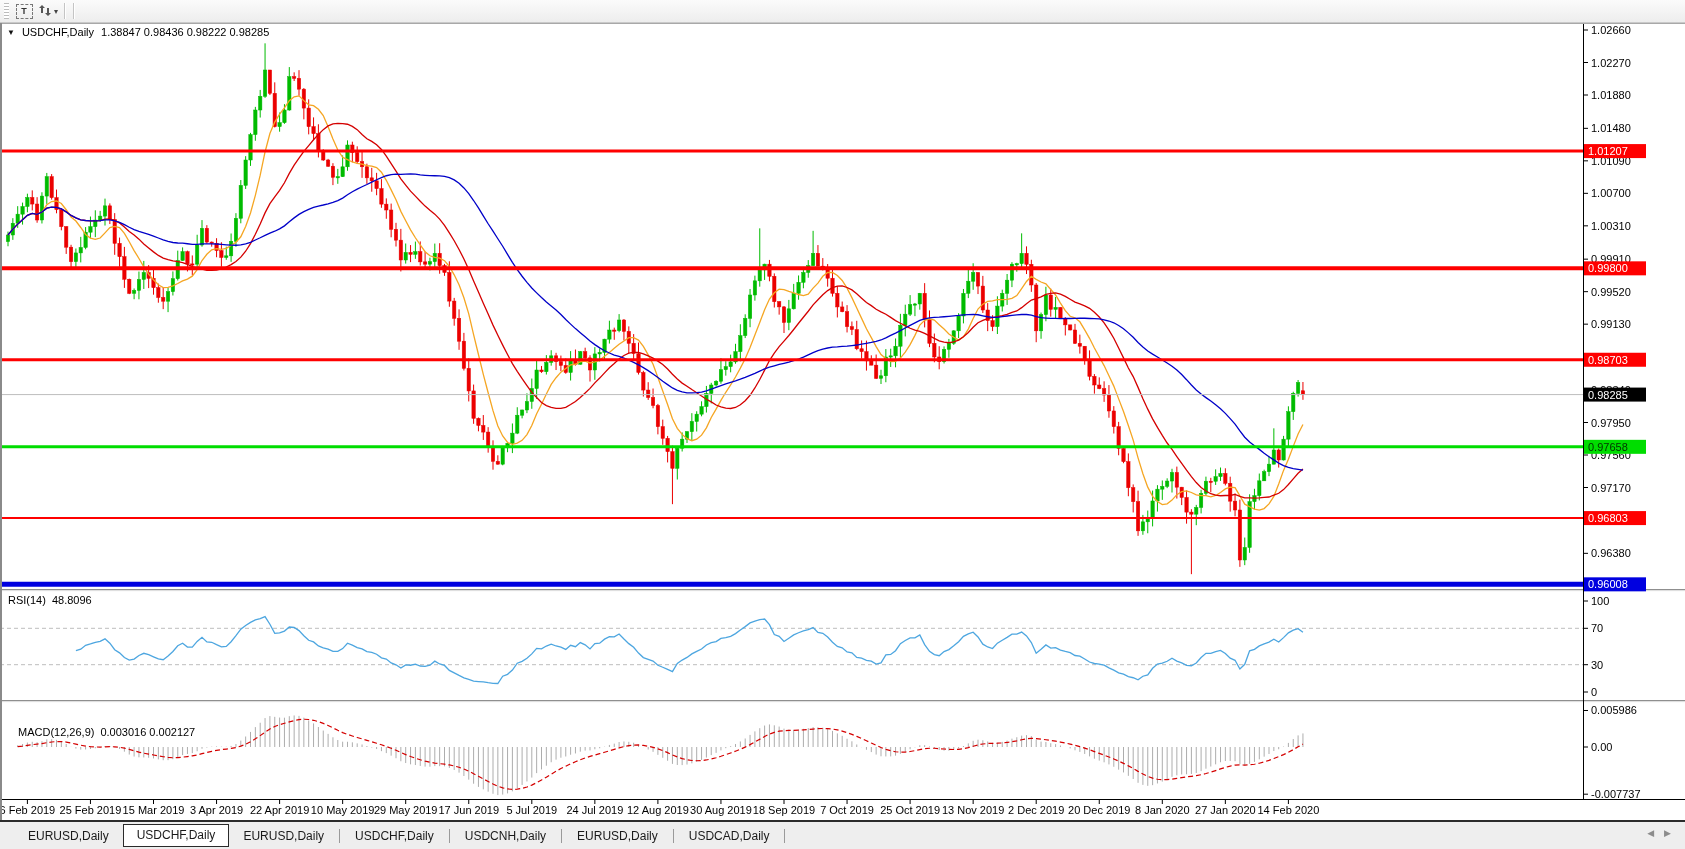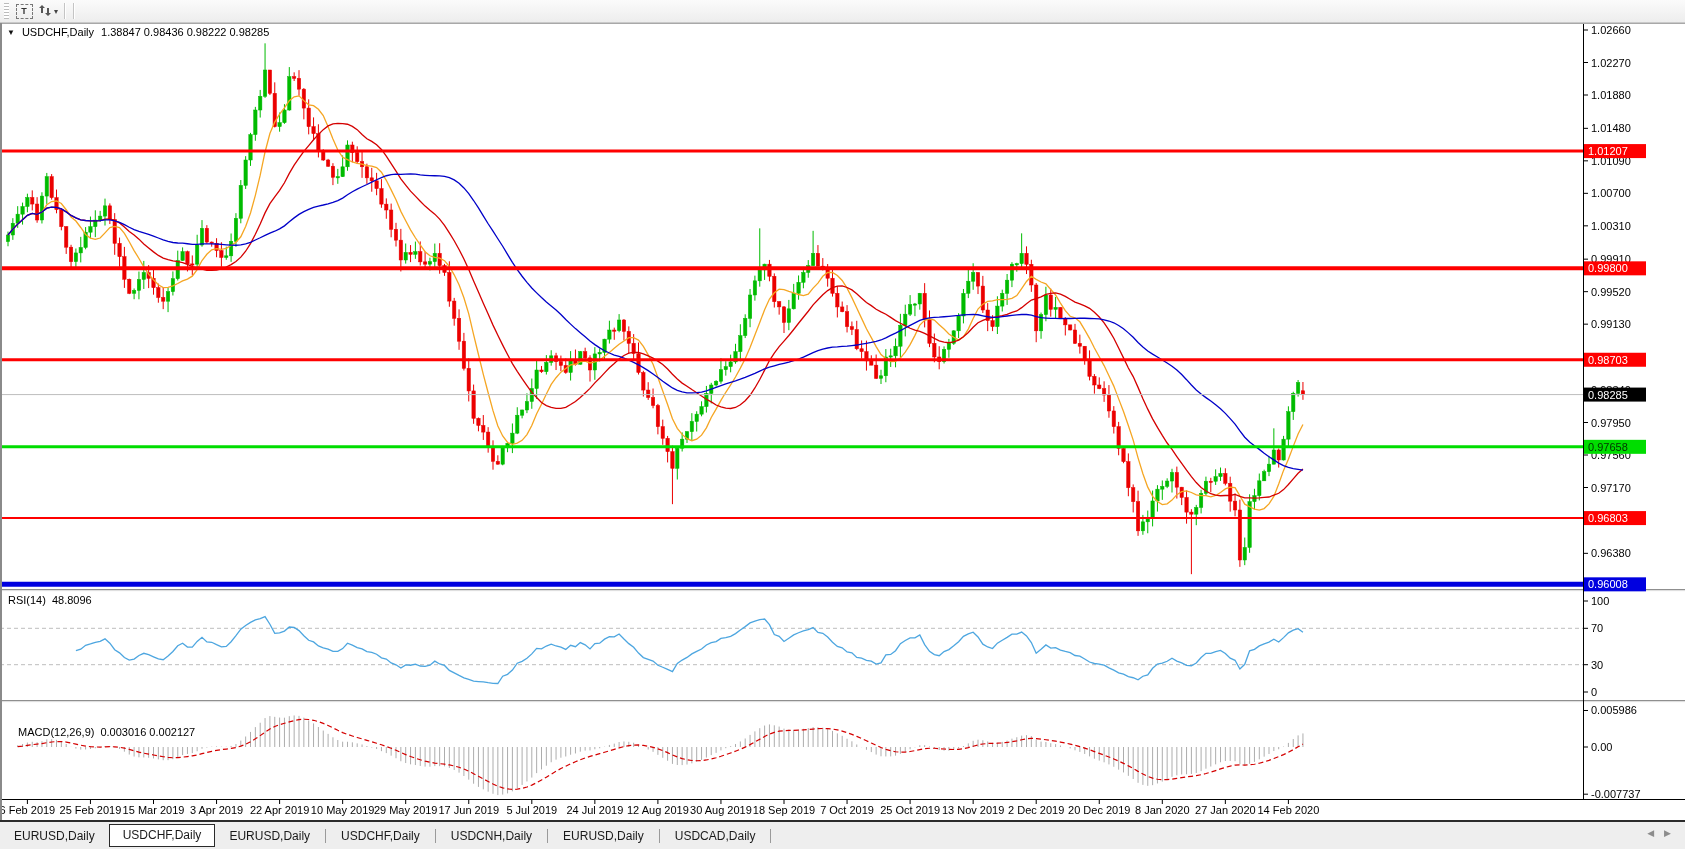--- a/index.html
+++ b/index.html
@@ -34,21 +34,21 @@
     display:flex;align-items:center;gap:7px;font-size:11px;color:#000;background:transparent;
   }
   .titlebar .dd{font-size:8px;color:#111;}
   .pane-label{position:absolute;z-index:12;font-size:11px;color:#000;display:flex;gap:6px;}
   
   .tabbar{
     position:absolute;top:820px;left:0;width:1685px;height:29px;z-index:20;
     background:#eeeeee;border-top:2px solid #2b2b2b;
     display:flex;align-items:flex-start;font-size:12px;color:#1a1a1a;
   }
-  .tabs{display:flex;align-items:flex-start;padding-left:0;margin-top:3px;flex:1;}
+  .tabs{display:flex;align-items:flex-start;padding-left:14px;margin-top:3px;flex:1;}
   .tab{padding:3px 13px 4px 13px;border:1px solid transparent;white-space:nowrap;}
   .tab.active{background:#ffffff;border:1px solid #2a2a2a;margin-top:-1px;}
   .tab-sep{width:1px;height:14px;background:#9a9a9a;margin:4px 1px 0 1px;}
   .tab-scroll{display:flex;gap:10px;margin:6px 14px 0 0;color:#8c8c8c;font-size:9px;}
   svg.chartsvg{position:absolute;top:0;left:0;z-index:1;}
 </style>
 </head>
 <body>
 
 <div class="toolbar">

